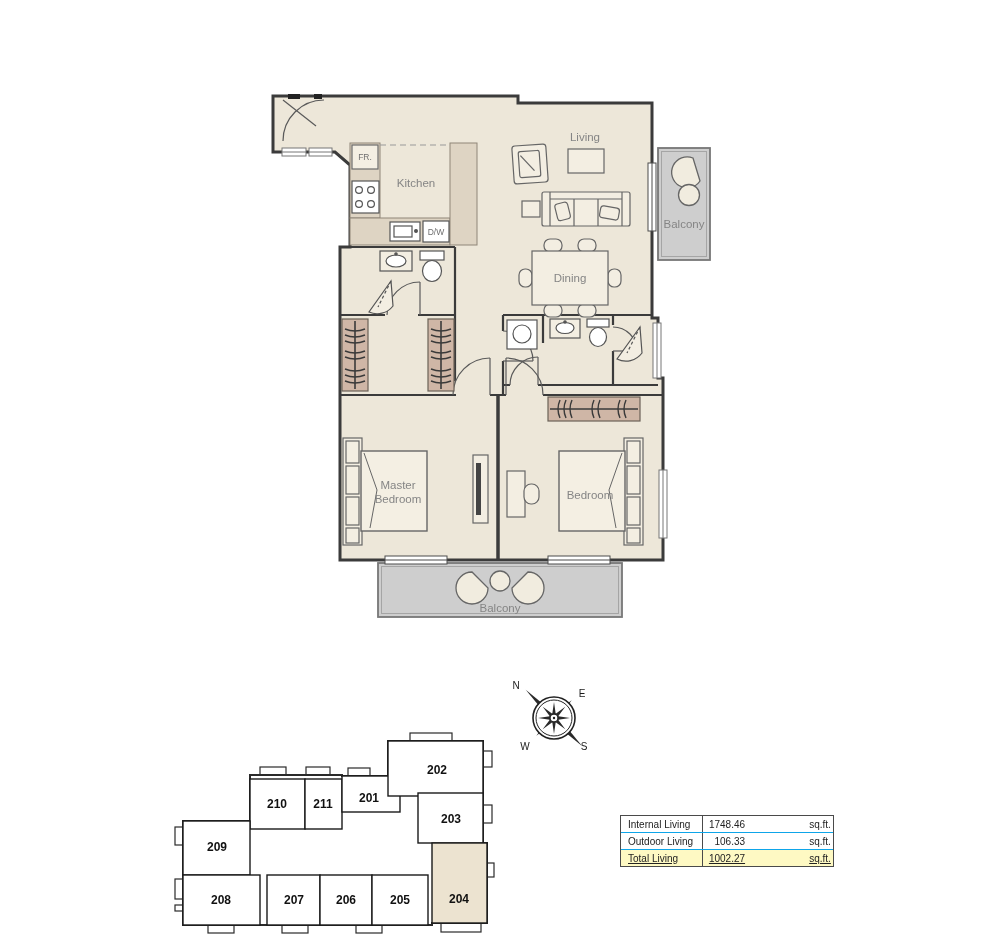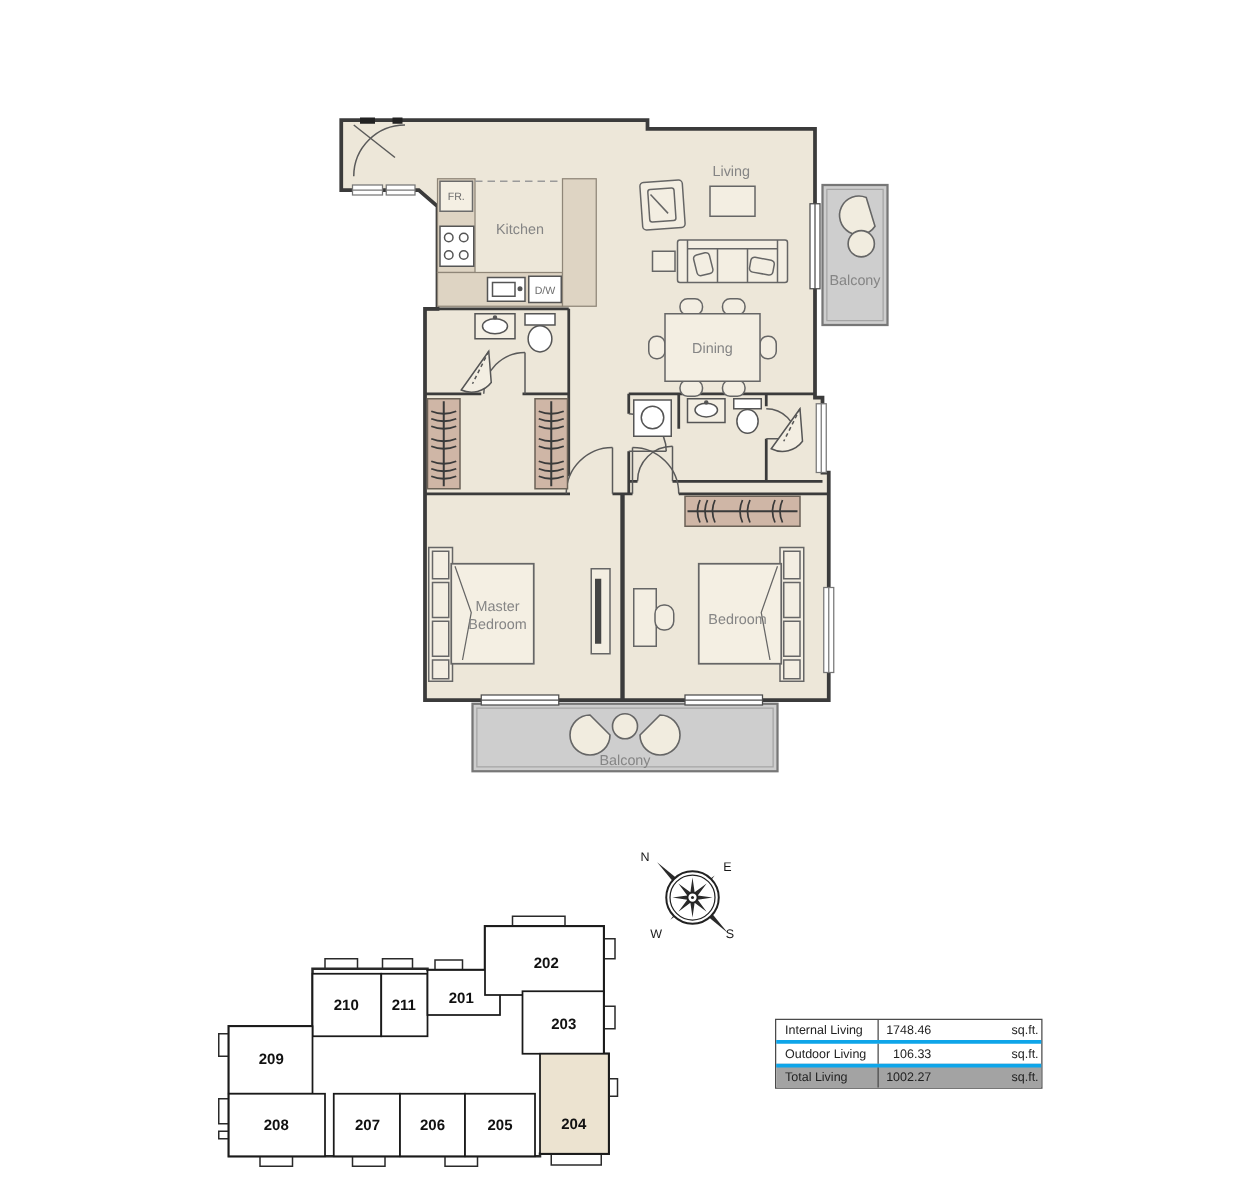--- a/index.html
+++ b/index.html
@@ -6,23 +6,23 @@
   .canvas{position:relative;width:1000px;height:950px;background:#ffffff;overflow:hidden;
           font-family:"Liberation Sans",sans-serif;}
   .title{position:absolute;left:57px;top:13px;color:#1d3a57;font-size:17.5px;font-weight:700;
          line-height:23px;letter-spacing:.4px;}
   .fp,.compass,.keyplan{position:absolute;}
   .fp{left:260px;top:85px;}
   .compass{left:492px;top:672px;}
   .keyplan{left:160px;top:727px;}
   .area-table{position:absolute;left:620px;top:815px;width:212px;border:1.5px solid #4a4a4a;
               font-size:10px;color:#222;background:#fff;}
-  .area-row{display:flex;align-items:center;height:16px;border-top:3px solid #0ea5e9;}
+  .area-row{display:flex;align-items:center;height:16px;border-top:1px solid #0ea5e9;}
   .area-row:first-child{border-top:none;}
-  .area-row.total{background:#a3a3a3;}
+  .area-row.total{background:#fef9c3;text-decoration:underline;}
   .a-label{width:103px;padding-left:7px;border-right:1px solid #4a4a4a;height:100%;display:flex;align-items:center;}
   .a-value{width:58px;text-align:right;}
   .a-unit{width:36px;padding-left:21px;text-align:center;margin-left:41px;}
   svg text{font-family:"Liberation Sans",sans-serif;}
   .roomlbl{fill:#858585;font-size:11.5px;}
   .smalllbl{fill:#6e6e6e;font-size:8.5px;}
   .keylbl{fill:#111;font-size:12px;font-weight:700;}
   .complbl{fill:#1a1a1a;font-size:10px;}
 </style>
 </head>

